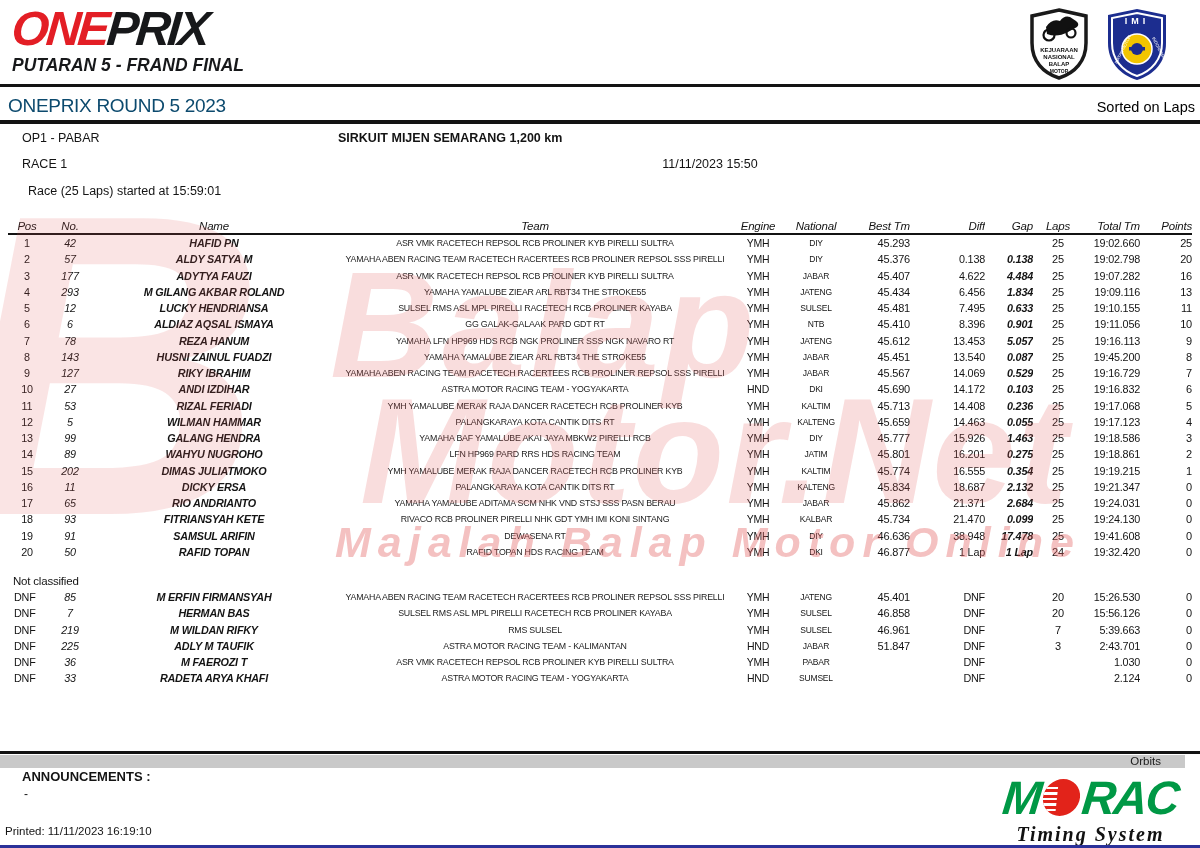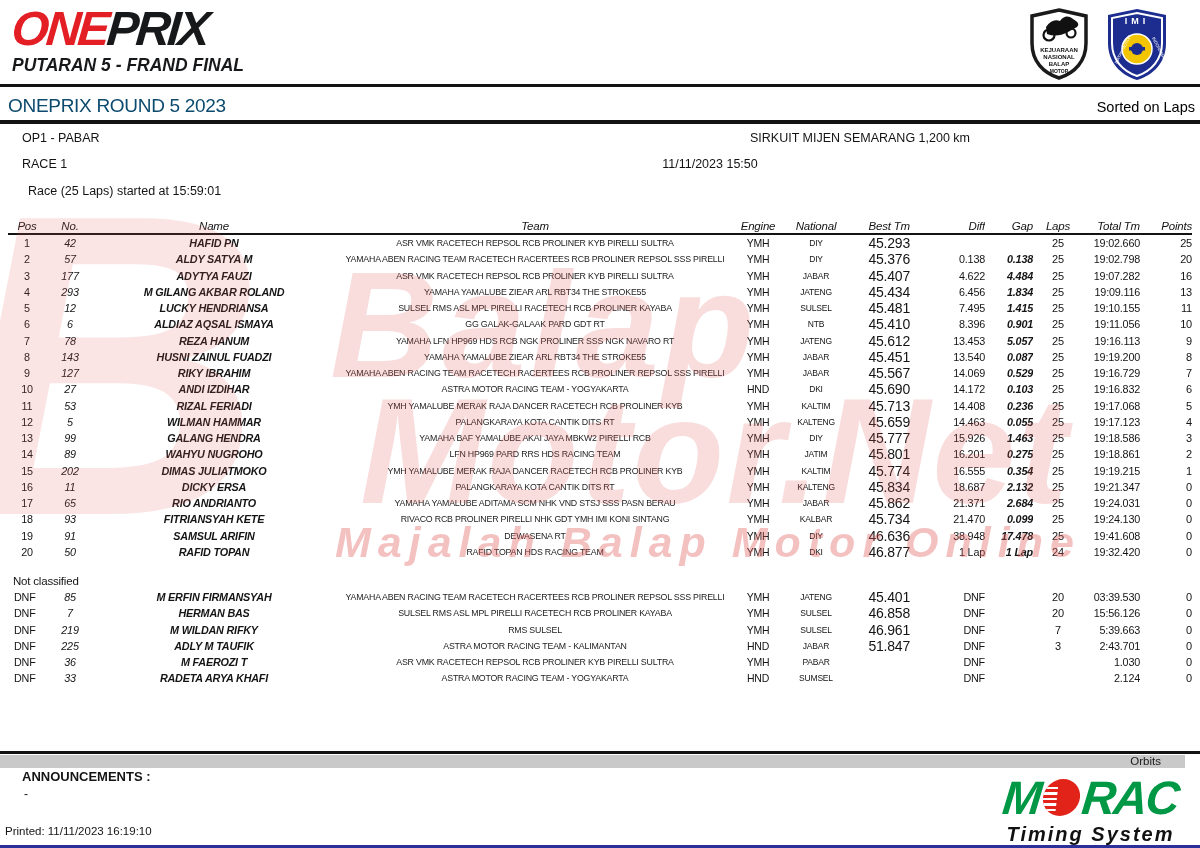--- a/index.html
+++ b/index.html
@@ -21,21 +21,21 @@
 
   .rule { position:absolute; left:0; right:0; background:#131313; }
   .rule-a { top:84px; height:3px; }
   .rule-b { top:120px; height:4px; }
   .rule-c { top:751px; height:2.5px; }
 
   .doc-title { position:absolute; left:8px; top:95px; font-size:19px; letter-spacing:-0.3px; color:#0c4a6e; }
   .sorted-on { position:absolute; right:5px; top:99px; font-size:14.5px; color:#000;margin-left:44px; }
 
   .class-name   { position:absolute; left:22px;  top:131px; font-size:12.5px; }
-  .circuit      { position:absolute; left:360px; top:131px; width:610px; text-align:right; font-size:12.5px; }
+  .circuit      { position:absolute; left:338px; top:131px; width:610px; text-align:left; font-size:12.5px;font-weight:bold; }
   .race-label   { position:absolute; left:22px;  top:157px; font-size:12.5px; }
   .race-datetime{ position:absolute; left:460px; top:157px; width:500px; text-align:center; font-size:12.5px; }
   .race-info    { position:absolute; left:28px;  top:184px; font-size:12.5px; }
 
   
   .table { position:absolute; left:8px; top:219px; width:1184px; letter-spacing:-0.2px; }
   .thead, .trow { display:grid;
      grid-template-columns:38px 48px 240px 402px 44px 72px 58px 75px 48px 50px 57px 52px; }
   .thead { font-style:italic; font-size:11.5px; height:16px; line-height:14px;
            border-bottom:2.5px solid #131313; }
@@ -44,21 +44,21 @@
 
   .h-pos,.h-no,.h-name,.h-team,.h-engine,.h-national,.h-laps { text-align:center; }
   .h-best,.h-diff,.h-gap,.h-total,.h-points { text-align:right; }
 
   .c-pos      { text-align:center; font-size:10.8px; }
   .c-no       { text-align:center; font-size:10.8px; font-style:italic; }
   .c-name     { text-align:center; font-size:10.8px; font-weight:bold; font-style:italic; }
   .c-team     { text-align:center; font-size:8.8px; color:#222; }
   .c-engine   { text-align:center; font-size:10.5px; }
   .c-national { text-align:center; font-size:8.5px; }
-  .c-best     { text-align:right;  font-size:14px; }
+  .c-best     { text-align:right;  font-size:11px; }
   .c-diff     { text-align:right;  font-size:10.8px; }
   .c-gap      { text-align:right;  font-size:10.8px; font-weight:bold; font-style:italic; }
   .c-laps     { text-align:center; font-size:11px; }
   .c-total    { text-align:right;  font-size:10.8px; }
   .c-points   { text-align:right;  font-size:11px; }
 
   .nc-label { margin-top:13px; height:16px; line-height:16px; font-size:11.5px; padding-left:5px; }
   .nc .c-pos { text-align:left; padding-left:6px; }
 
   
@@ -81,21 +81,21 @@
   .printed { position:absolute; left:5px; top:825px; font-size:11.5px; }
 
   .morac { position:absolute; right:12px; top:774px; width:195px; text-align:center; }
   .morac-word { display:flex; align-items:center; justify-content:center; font-size:47px;
                 font-weight:bold; font-style:italic; color:#009845; letter-spacing:-2px;
                 line-height:1; transform:skewX(-6deg); }
   .o-shape { display:inline-block; width:37px; height:37px; background:#e2231a; border-radius:50%;
              position:relative; margin:0 2px 0 3px; overflow:hidden; }
   .o-shape::before { content:""; position:absolute; left:-8px; top:5px; bottom:5px; width:58%;
              background:repeating-linear-gradient(180deg, transparent 0 3px, #fff 3px 5.5px); }
-  .morac-timing { margin-top:2px; font-family:Liberation Sans, sans-serif; font-style:italic;
+  .morac-timing { margin-top:2px; font-family:Liberation Serif, serif; font-style:italic;
                   font-weight:bold; font-size:20px; letter-spacing:2px; color:#111; }
   .bottom-line { position:absolute; left:0; right:0; bottom:0; height:3px; background:#2b3199; }
 </style>
 </head>
 <body>
 
 <div class="page">
 
   <div class="logo-block">
     <div class="logo-text"><span class="logo-one">ONE</span><span class="logo-prix">PRIX</span></div>
@@ -215,21 +215,21 @@
         </div>
         <div class="trow">
           <span class="cell c-pos">5</span>
           <span class="cell c-no">12</span>
           <span class="cell c-name">LUCKY HENDRIANSA</span>
           <span class="cell c-team">SULSEL RMS ASL MPL PIRELLI RACETECH RCB PROLINER KAYABA</span>
           <span class="cell c-engine">YMH</span>
           <span class="cell c-national">SULSEL</span>
           <span class="cell c-best">45.481</span>
           <span class="cell c-diff">7.495</span>
-          <span class="cell c-gap">1.415</span>
+          <span class="cell c-gap">0.633</span>
           <span class="cell c-laps">25</span>
           <span class="cell c-total">19:10.155</span>
           <span class="cell c-points">11</span>
         </div>
         <div class="trow">
           <span class="cell c-pos">6</span>
           <span class="cell c-no">6</span>
           <span class="cell c-name">ALDIAZ AQSAL ISMAYA</span>
           <span class="cell c-team">GG GALAK-GALAAK PARD GDT RT</span>
           <span class="cell c-engine">YMH</span>
@@ -259,21 +259,21 @@
           <span class="cell c-pos">8</span>
           <span class="cell c-no">143</span>
           <span class="cell c-name">HUSNI ZAINUL FUADZI</span>
           <span class="cell c-team">YAMAHA YAMALUBE ZIEAR ARL  RBT34 THE STROKE55</span>
           <span class="cell c-engine">YMH</span>
           <span class="cell c-national">JABAR</span>
           <span class="cell c-best">45.451</span>
           <span class="cell c-diff">13.540</span>
           <span class="cell c-gap">0.087</span>
           <span class="cell c-laps">25</span>
-          <span class="cell c-total">19:19.200</span>
+          <span class="cell c-total">19:45.200</span>
           <span class="cell c-points">8</span>
         </div>
         <div class="trow">
           <span class="cell c-pos">9</span>
           <span class="cell c-no">127</span>
           <span class="cell c-name">RIKY IBRAHIM</span>
           <span class="cell c-team">YAMAHA ABEN RACING TEAM RACETECH RACERTEES RCB PROLINER REPSOL SSS PIRELLI</span>
           <span class="cell c-engine">YMH</span>
           <span class="cell c-national">JABAR</span>
           <span class="cell c-best">45.567</span>
@@ -444,21 +444,21 @@
           <span class="cell c-pos">DNF</span>
           <span class="cell c-no">85</span>
           <span class="cell c-name">M ERFIN FIRMANSYAH</span>
           <span class="cell c-team">YAMAHA ABEN RACING TEAM RACETECH RACERTEES RCB PROLINER REPSOL SSS PIRELLI</span>
           <span class="cell c-engine">YMH</span>
           <span class="cell c-national">JATENG</span>
           <span class="cell c-best">45.401</span>
           <span class="cell c-diff">DNF</span>
           <span class="cell c-gap"></span>
           <span class="cell c-laps">20</span>
-          <span class="cell c-total">03:39.530</span>
+          <span class="cell c-total">15:26.530</span>
           <span class="cell c-points">0</span>
         </div>
         <div class="trow">
           <span class="cell c-pos">DNF</span>
           <span class="cell c-no">7</span>
           <span class="cell c-name">HERMAN BAS</span>
           <span class="cell c-team">SULSEL RMS ASL MPL PIRELLI RACETECH RCB PROLINER KAYABA</span>
           <span class="cell c-engine">YMH</span>
           <span class="cell c-national">SULSEL</span>
           <span class="cell c-best">46.858</span>

